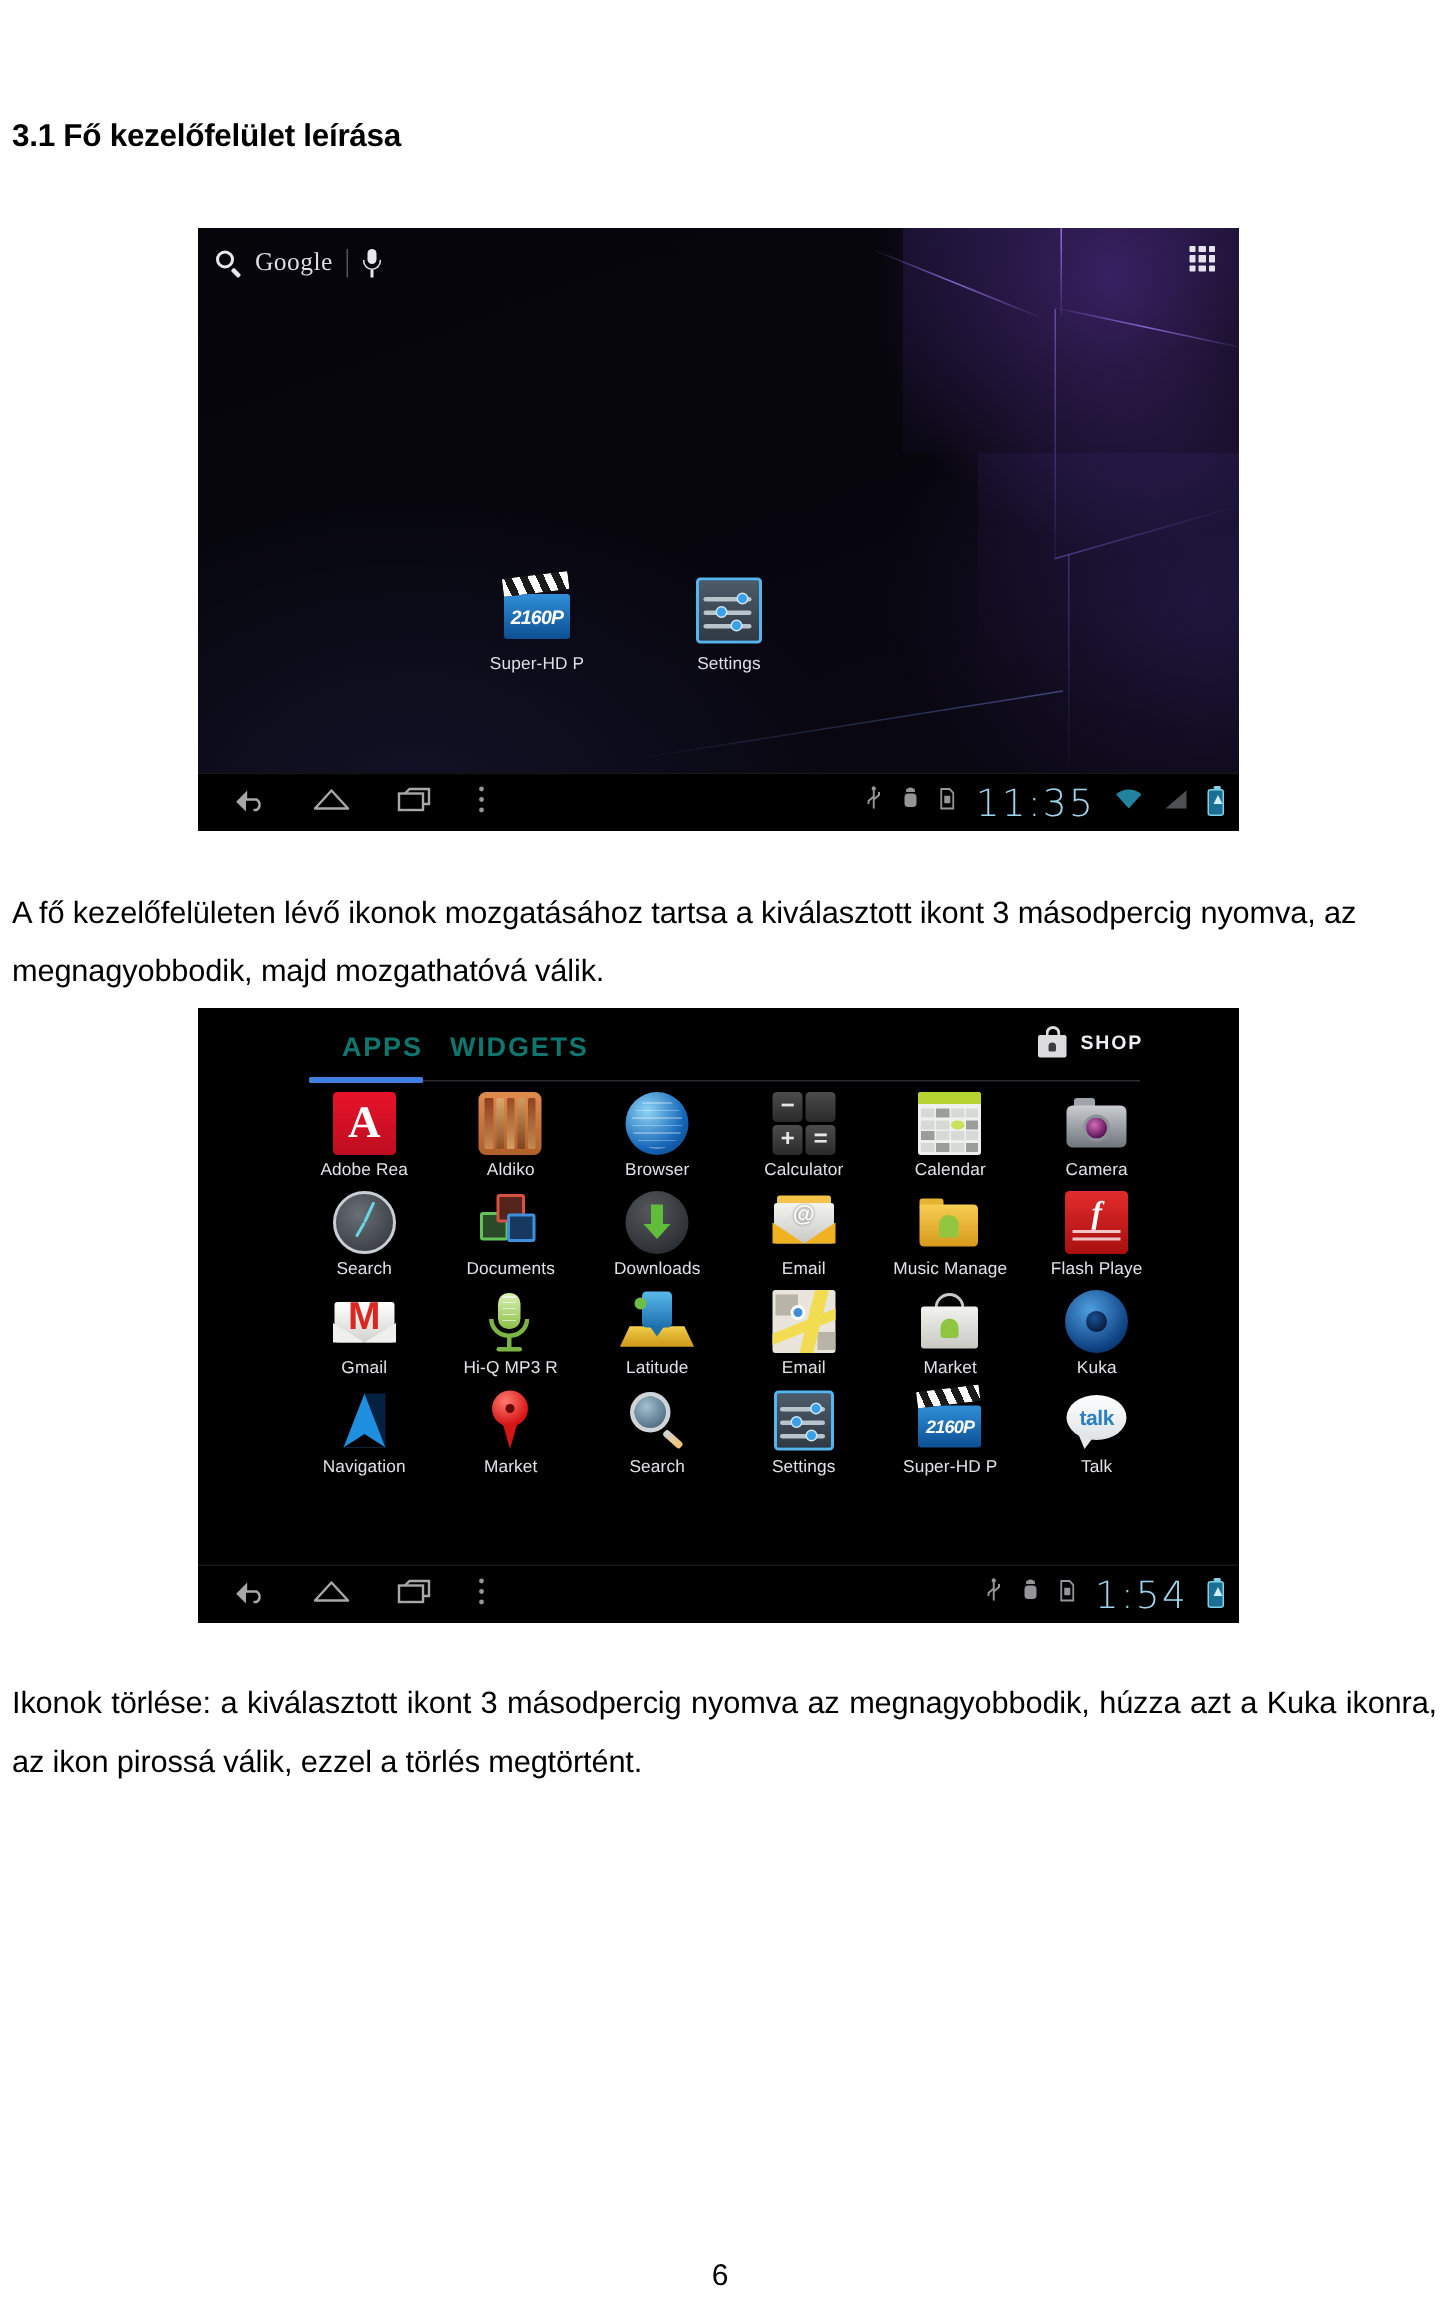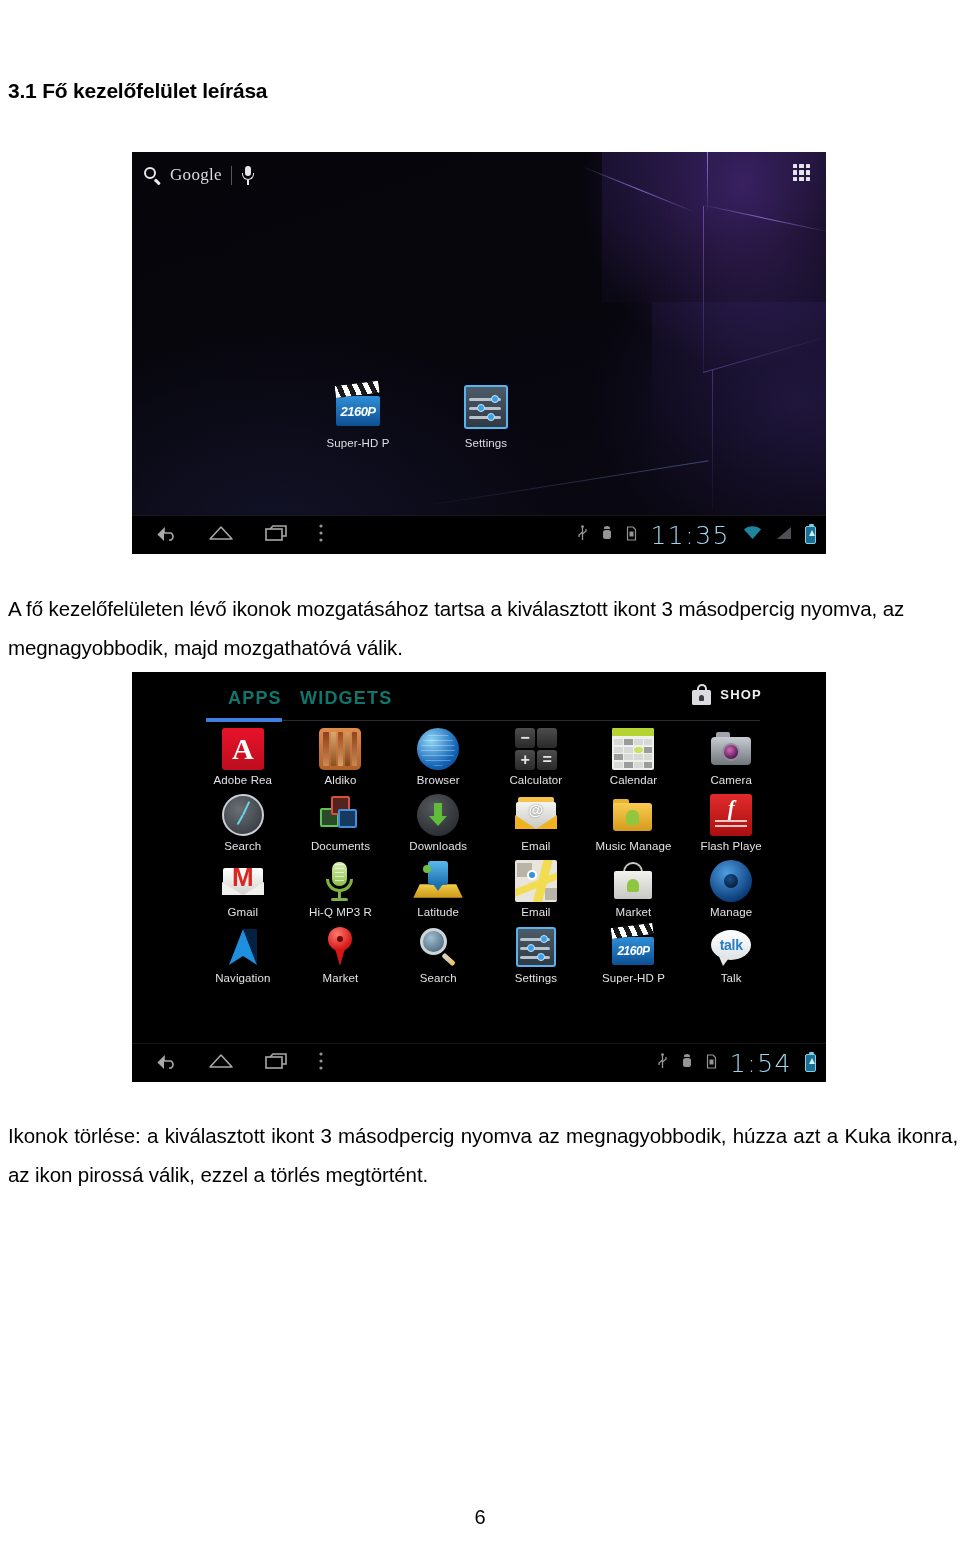--- a/index.html
+++ b/index.html
@@ -1121,21 +1121,21 @@
       <div class="app-cell">
         <div class="icon-art ic-market">
           <div class="handle"></div>
             <div class="bag"></div>
             <div class="droid"></div>
         </div>
         <div class="label">Market</div>
       </div>
       <div class="app-cell">
         <div class="icon-art ic-music"></div>
-        <div class="label">Manage</div>
+        <div class="label">Kuka</div>
       </div>
 
       <div class="app-cell">
         <div class="icon-art ic-nav">
           <div class="tri"></div>
             <div class="shade"></div>
             <div class="notch"></div>
         </div>
         <div class="label">Navigation</div>
       </div>

